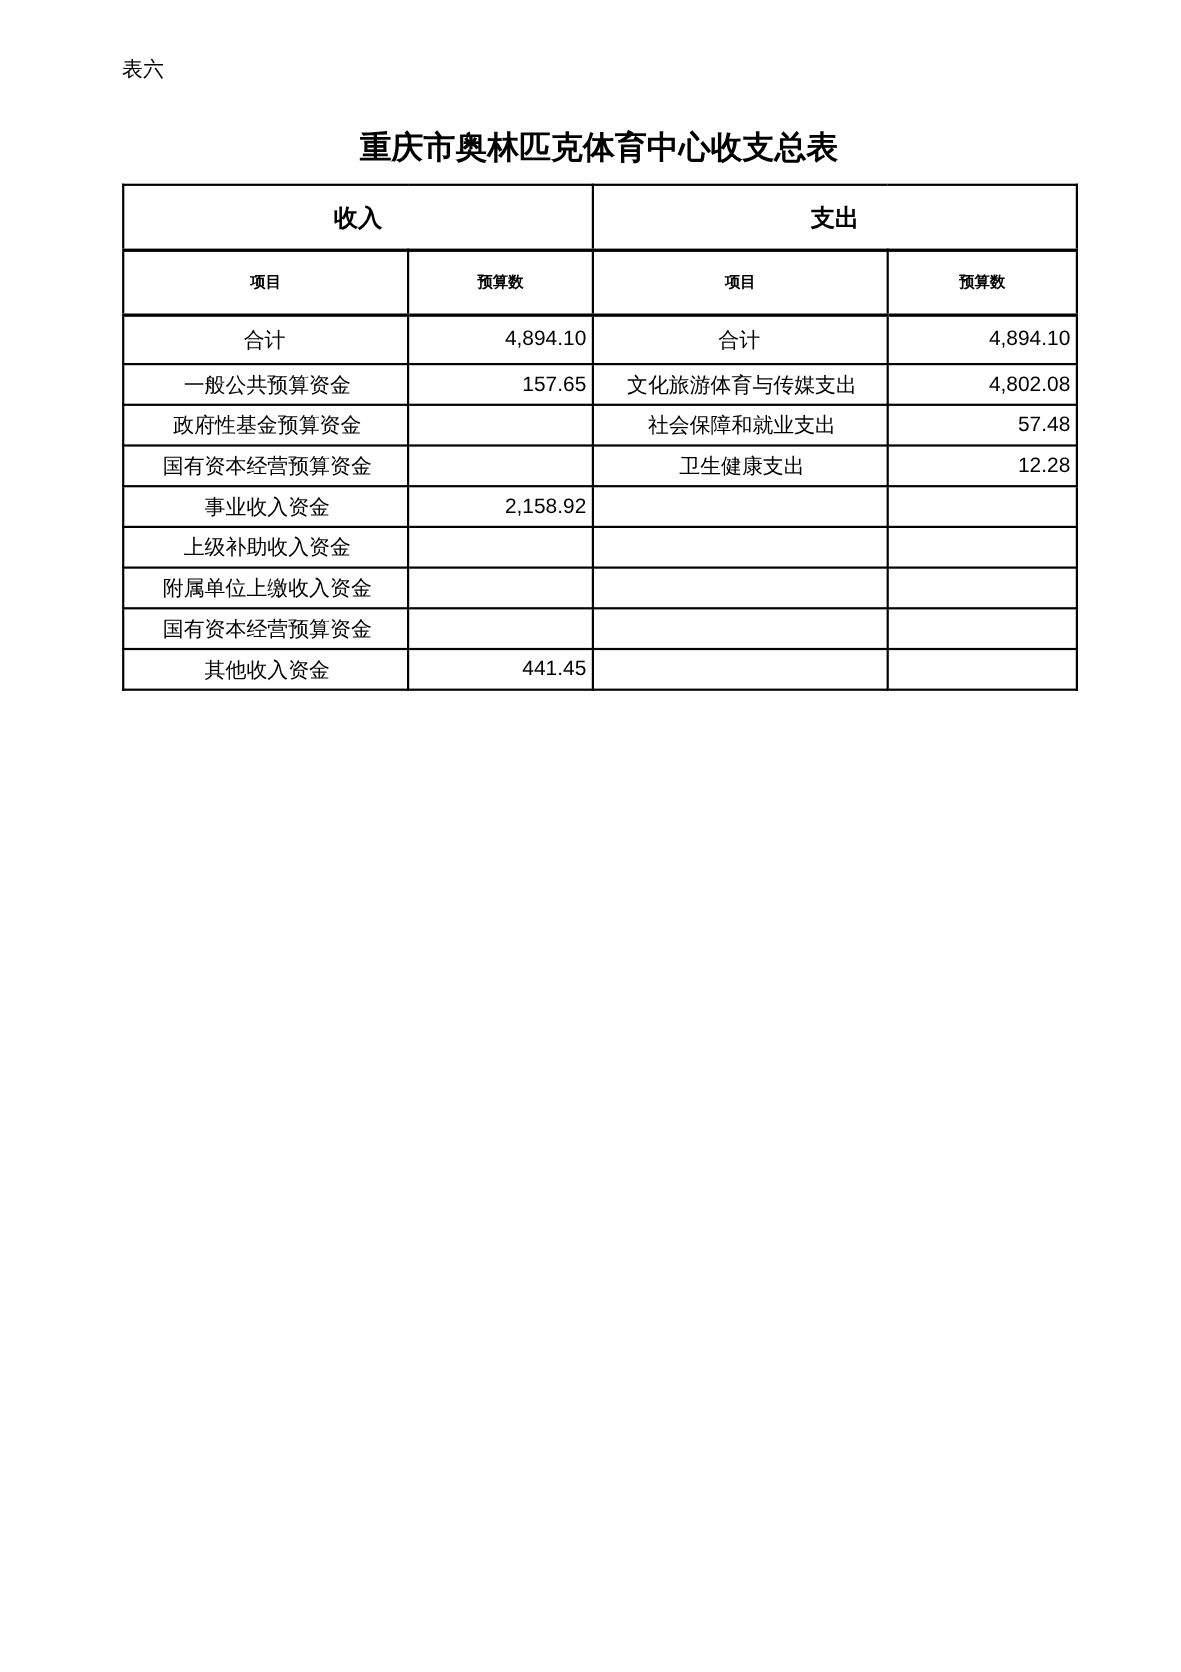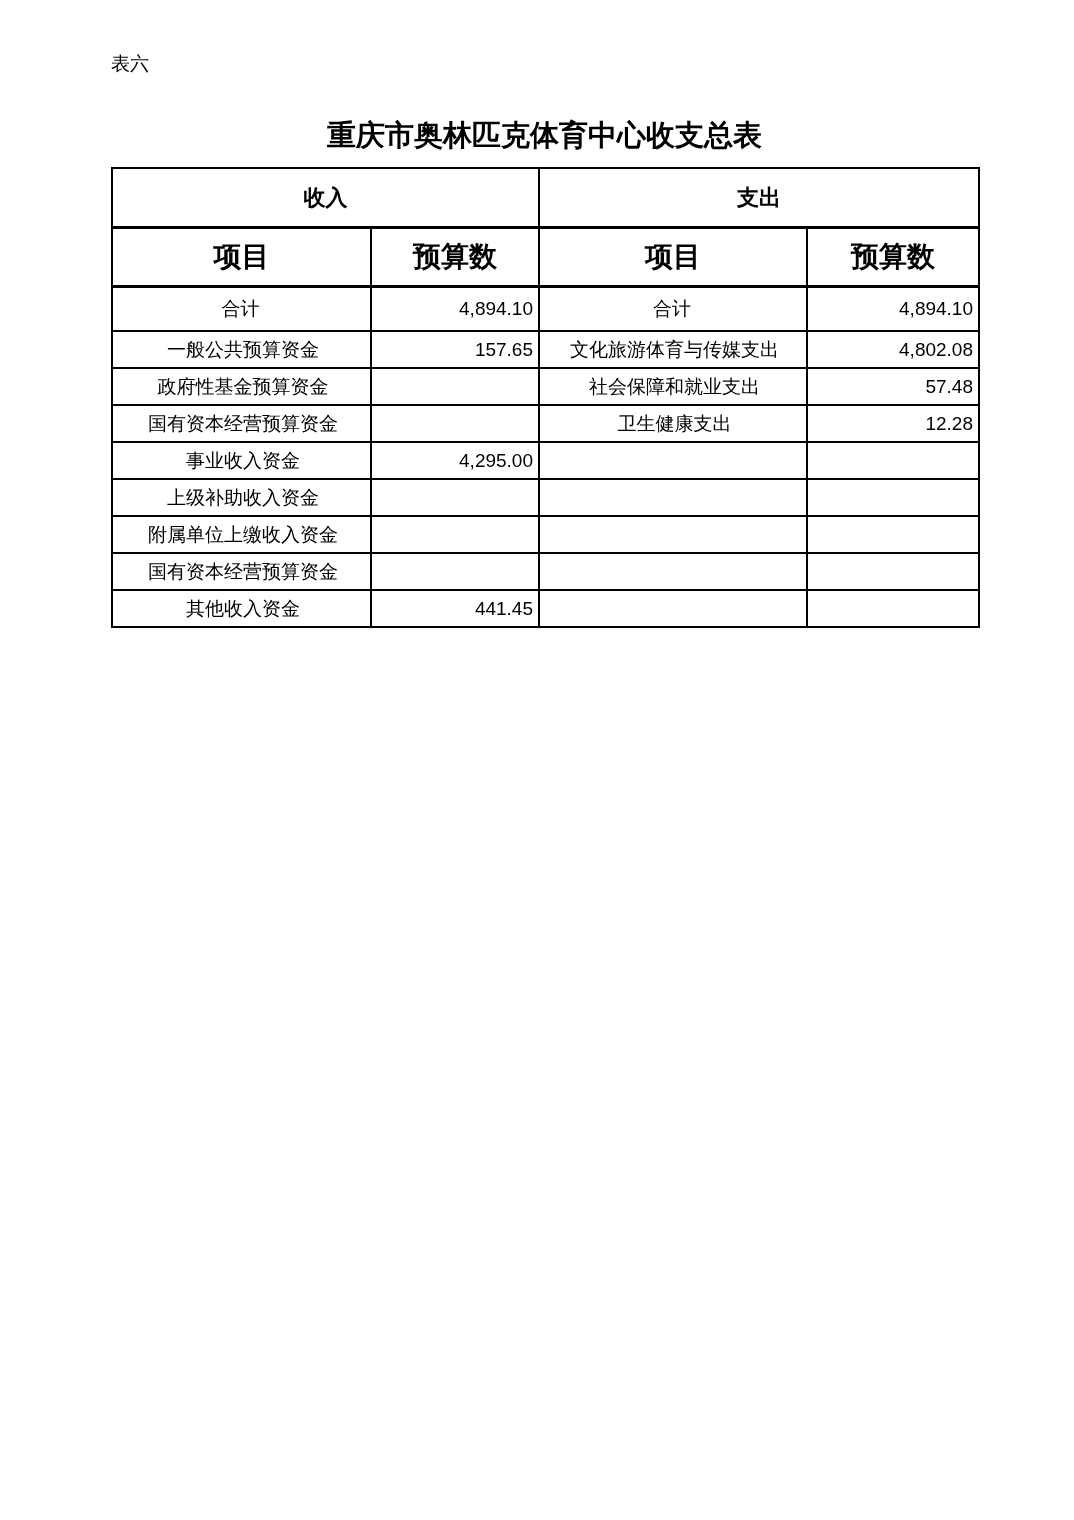--- a/index.html
+++ b/index.html
@@ -67,21 +67,21 @@
     border-bottom-width: 3px;
     font-weight: bold;
     text-align: center;
   }
   .budget-table tr.section-row th {
     height: 57px;
     font-size: 22px;
   }
   .budget-table tr.header-row th {
     height: 56px;
-    font-size: 28px;
+    font-size: 14px;
   }
   .budget-table tbody td {
     height: 35px;
     font-size: 19px;
   }
   .budget-table tbody tr.total-row td {
     height: 42px;
   }
   .budget-table td.item-cell {
     text-align: center;
@@ -147,21 +147,21 @@
             <td class="value-cell">57.48</td>
           </tr>
           <tr>
             <td class="item-cell">国有资本经营预算资金</td>
             <td class="value-cell"></td>
             <td class="item-cell">卫生健康支出</td>
             <td class="value-cell">12.28</td>
           </tr>
           <tr>
             <td class="item-cell">事业收入资金</td>
-            <td class="value-cell">4,295.00</td>
+            <td class="value-cell">2,158.92</td>
             <td class="item-cell"></td>
             <td class="value-cell"></td>
           </tr>
           <tr>
             <td class="item-cell">上级补助收入资金</td>
             <td class="value-cell"></td>
             <td class="item-cell"></td>
             <td class="value-cell"></td>
           </tr>
           <tr>

